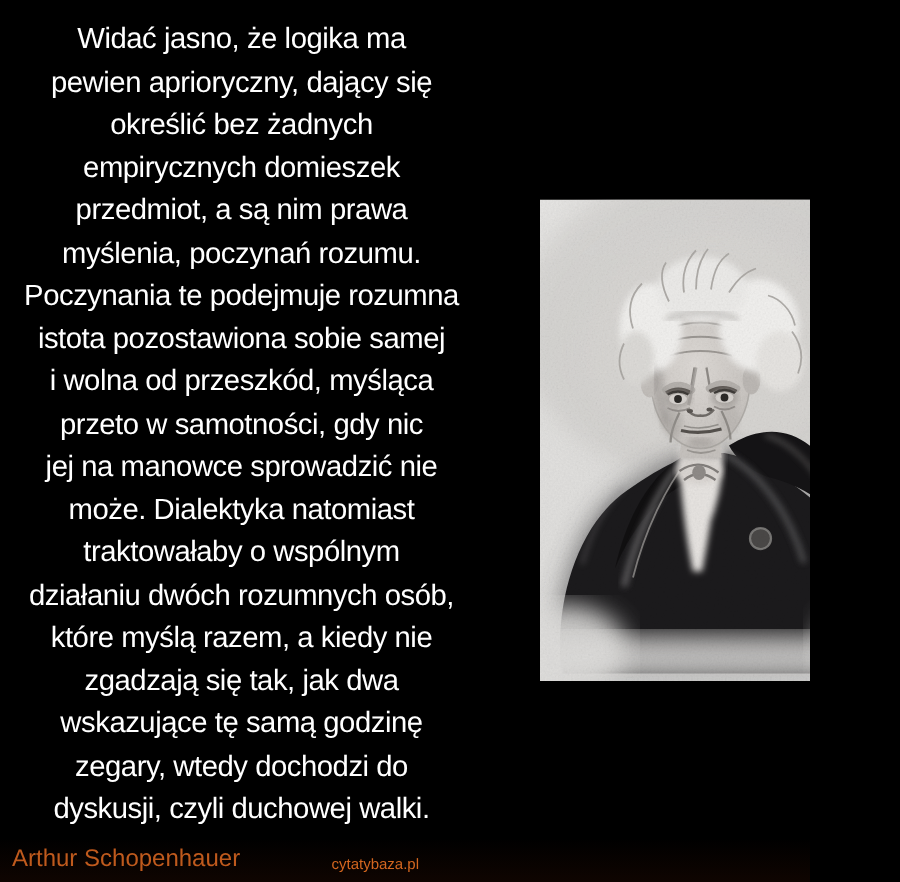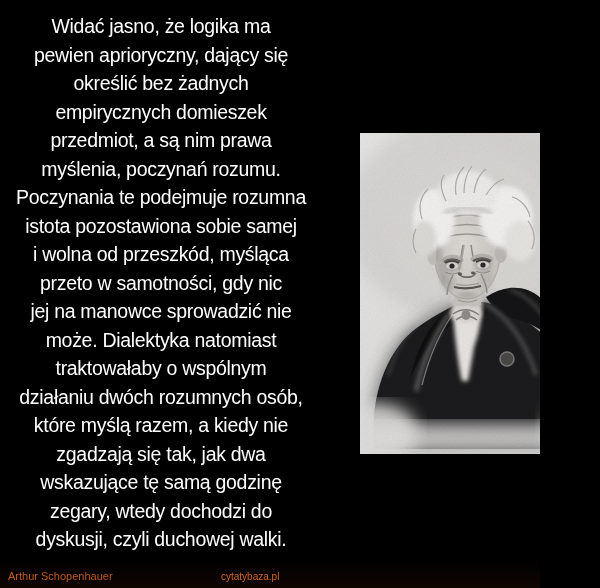--- a/index.html
+++ b/index.html
@@ -14,21 +14,21 @@
   }
   .portrait-box{
     position:absolute;left:360px;top:133px;width:240px;height:321px;
   }
   .portrait-box svg{display:block;}
   .footer-bar{
     position:absolute;left:0;bottom:0;width:600px;height:29px;
     background:linear-gradient(180deg, rgba(0,0,0,0) 0%, rgba(30,9,2,0.5) 100%);
   }
   .footer-author{
-    position:absolute;left:8px;bottom:6px;font-size:11px;color:#bf5a1d;
+    position:absolute;left:8px;bottom:6px;font-size:16px;color:#bf5a1d;
   }
   .footer-source{
     position:absolute;left:221px;bottom:6px;font-size:10px;color:#d3661f;
   }
 </style>
 </head>
 <body>
 
 <div class="canvas">
 

